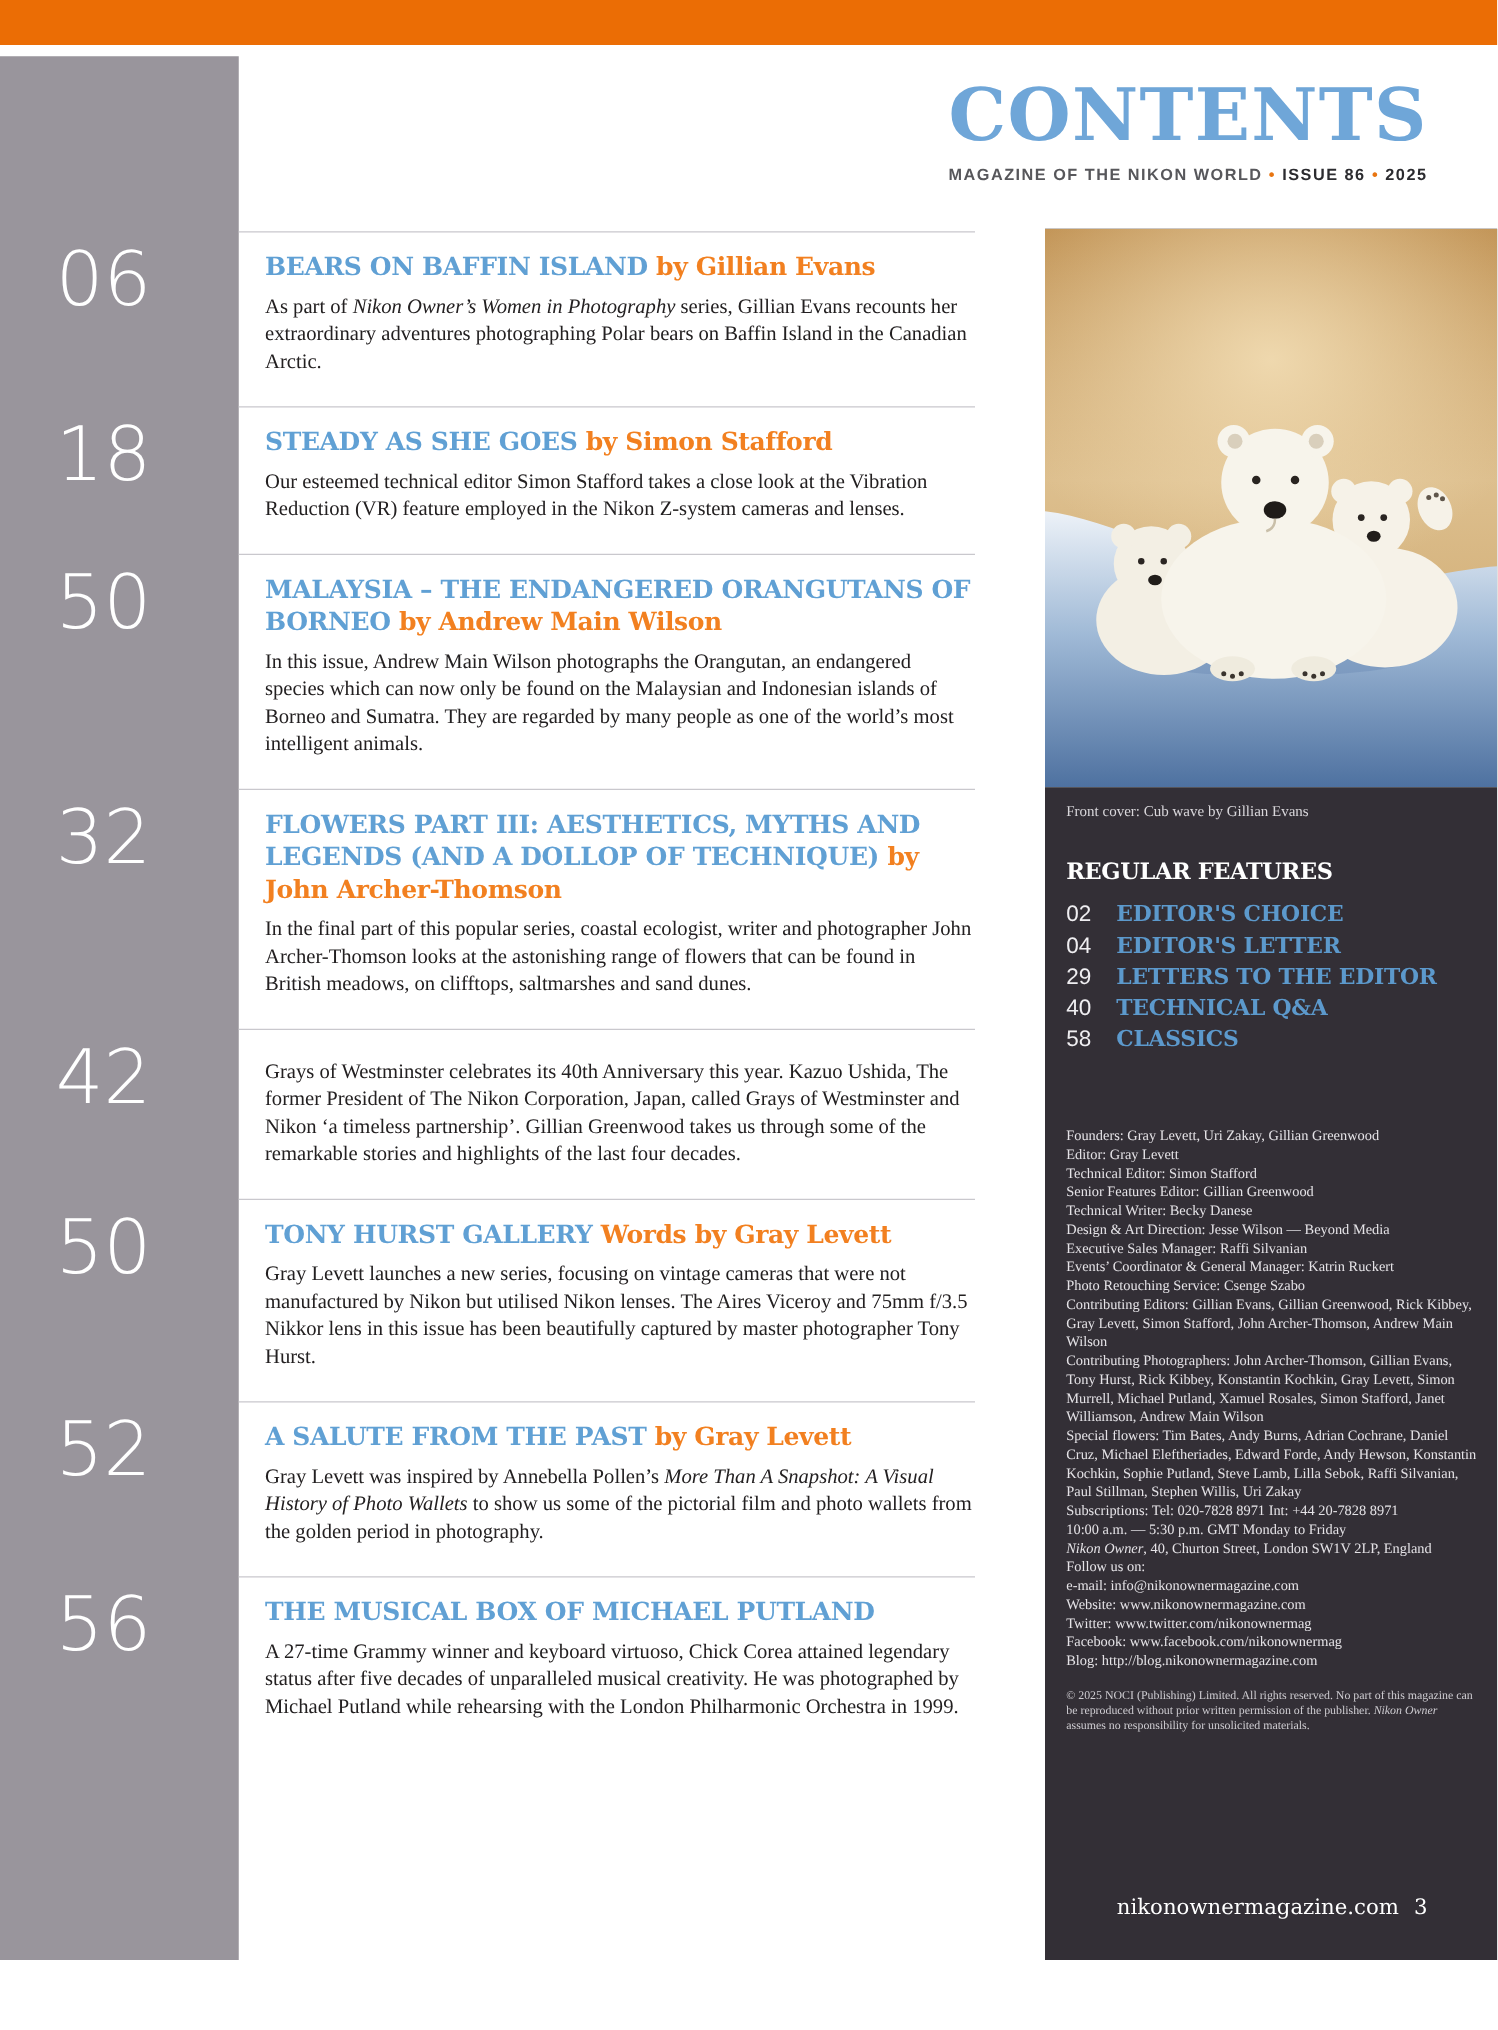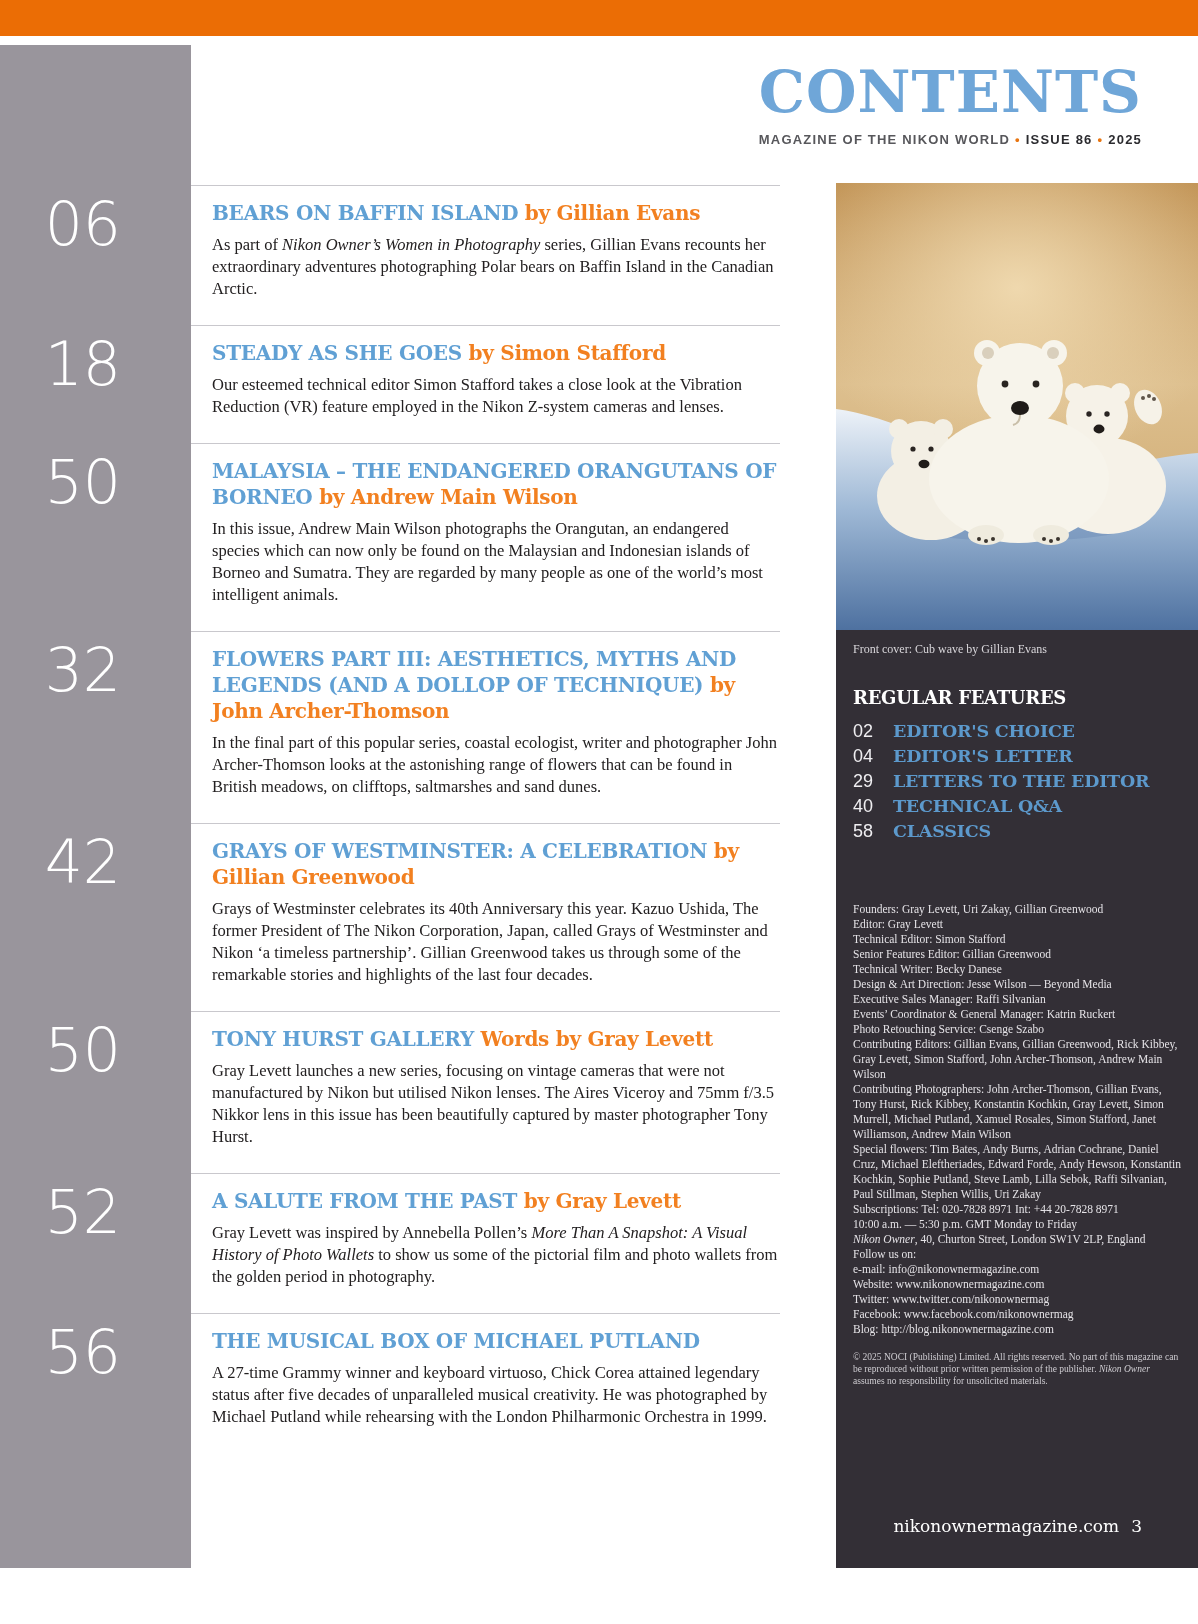--- a/index.html
+++ b/index.html
@@ -78,21 +78,20 @@
         <h2 class="a-title"><span class="t-blue">MALAYSIA – THE ENDANGERED ORANGUTANS OF BORNEO </span><span class="t-orange">by Andrew Main Wilson</span></h2>
         <p class="a-body"><span>In this issue, Andrew Main Wilson photographs the Orangutan, an endangered species which can now only be found on the Malaysian and Indonesian islands of Borneo and Sumatra. They are regarded by many people as one of the world’s most intelligent animals.</span></p>
       </div>
       <div class="article">
         <span class="pagenum">32</span>
         <h2 class="a-title"><span class="t-blue">FLOWERS PART III: AESTHETICS, MYTHS AND LEGENDS (AND A DOLLOP OF TECHNIQUE) </span><span class="t-orange">by John Archer-Thomson</span></h2>
         <p class="a-body"><span>In the final part of this popular series, coastal ecologist, writer and photographer John Archer-Thomson looks at the astonishing range of flowers that can be found in British meadows, on clifftops, saltmarshes and sand dunes.</span></p>
       </div>
       <div class="article">
         <span class="pagenum">42</span>
-        <h2 class="a-title"><span class="t-blue">GRAYS OF WESTMINSTER: A CELEBRATION </span><span class="t-orange">by Gillian Greenwood</span></h2>
         <p class="a-body"><span>Grays of Westminster celebrates its 40th Anniversary this year. Kazuo Ushida, The former President of The Nikon Corporation, Japan, called Grays of Westminster and Nikon ‘a timeless partnership’.  Gillian Greenwood takes us through some of the remarkable stories and highlights of the last four decades.</span></p>
       </div>
       <div class="article">
         <span class="pagenum">50</span>
         <h2 class="a-title"><span class="t-blue">TONY HURST GALLERY </span><span class="t-orange">Words by Gray Levett</span></h2>
         <p class="a-body"><span>Gray Levett launches a new series, focusing on vintage cameras that were not manufactured by Nikon but utilised Nikon lenses.  The Aires Viceroy and 75mm f/3.5 Nikkor lens in this issue has been beautifully captured by master photographer Tony Hurst.</span></p>
       </div>
       <div class="article">
         <span class="pagenum">52</span>
         <h2 class="a-title"><span class="t-blue">A SALUTE FROM THE PAST </span><span class="t-orange">by Gray Levett</span></h2>

